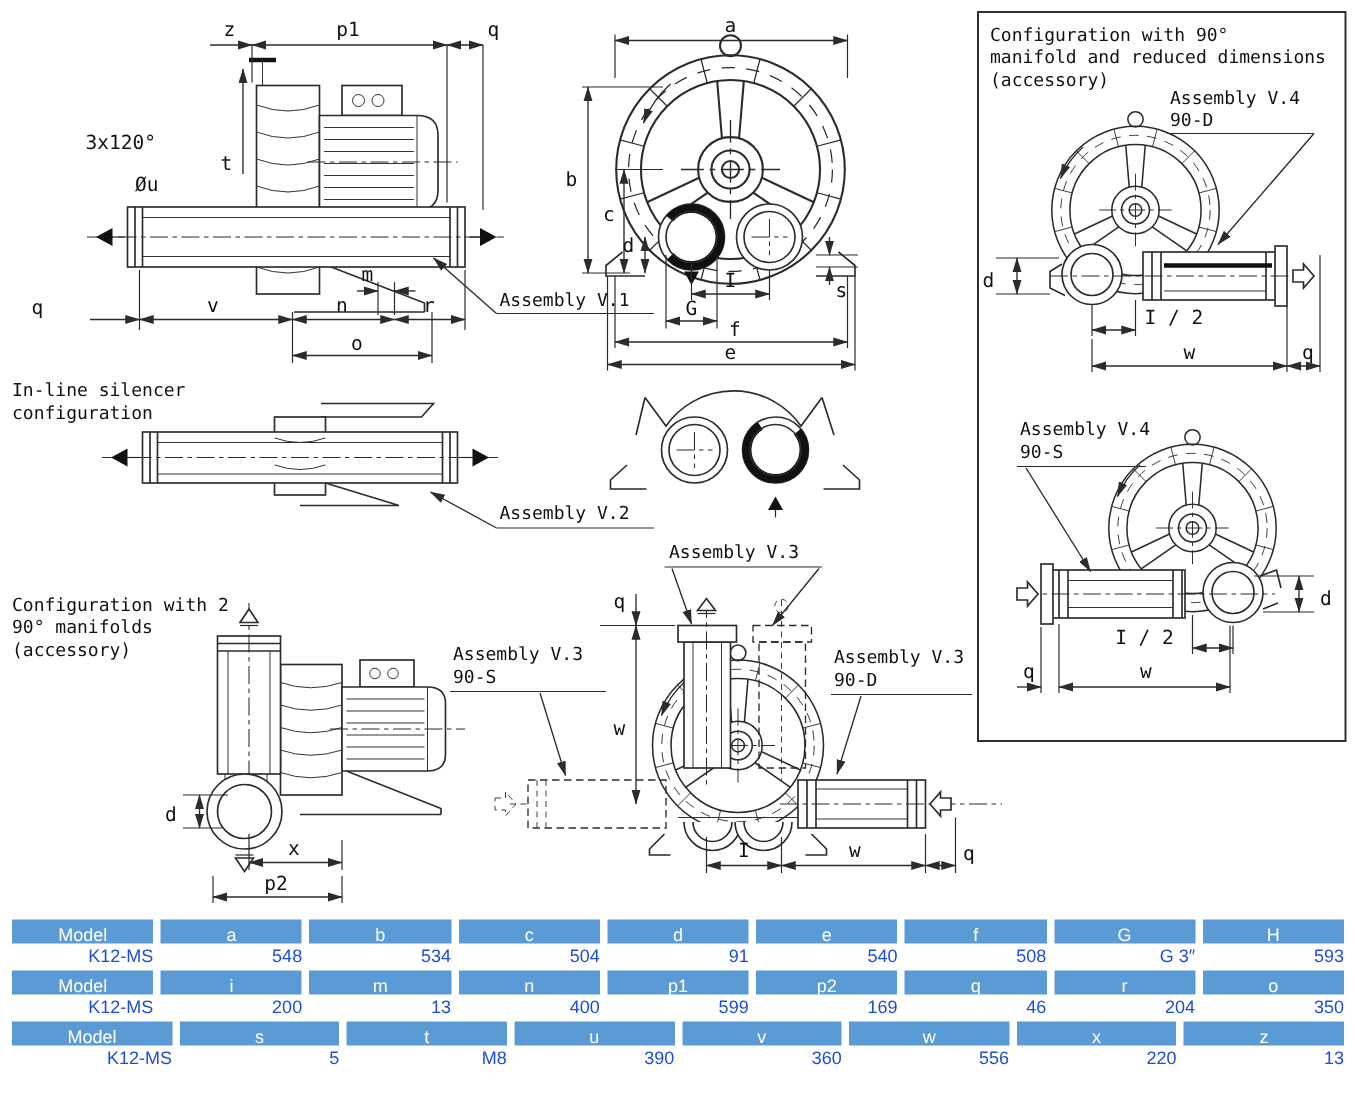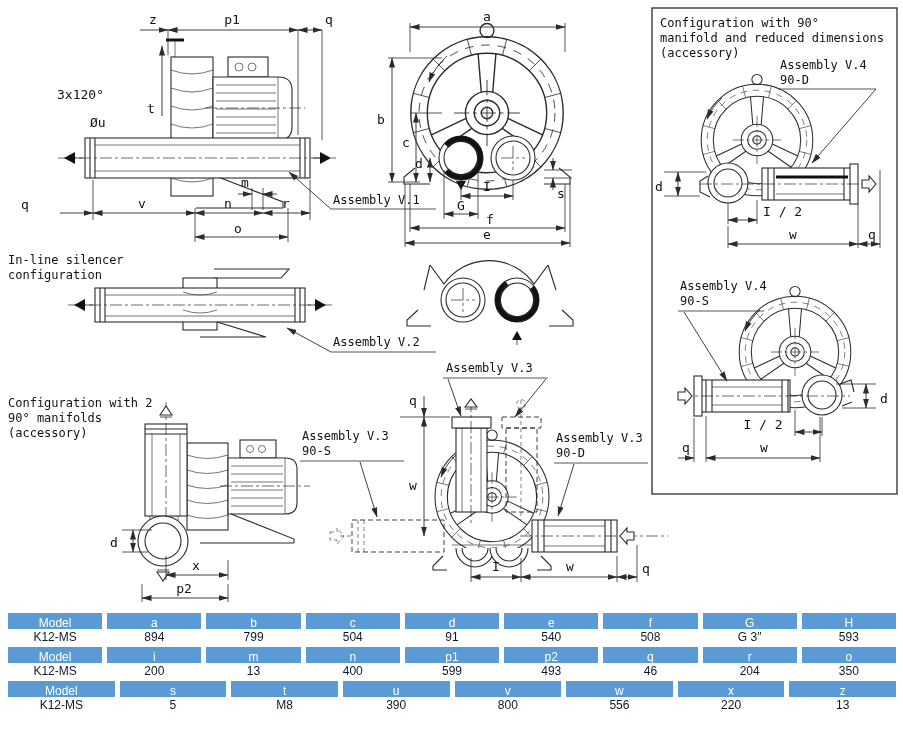--- a/index.html
+++ b/index.html
@@ -17,21 +17,21 @@
   .cl{fill:none;stroke:#2b2b2b;stroke-width:.7;stroke-dasharray:12 3 3 3}
   .ph{fill:none;stroke:#2b2b2b;stroke-width:.9;stroke-dasharray:5 3}
   .pht{fill:none;stroke:#2b2b2b;stroke-width:.6;stroke-dasharray:4 3}
   .blk{fill:#111;stroke:none}
   .thick{fill:none;stroke:#111;stroke-width:3}
   #tablewrap{position:absolute;left:8px;top:612px;width:888px}
   .tg{display:grid;column-gap:5px;margin-top:1px}
   .c9{grid-template-columns:repeat(9,1fr)}
   .c8{grid-template-columns:repeat(8,1fr)}
   .th{background:#5b9bd5;color:#fff;font-weight:normal;font-size:12px;text-align:center;height:16px;line-height:20px}
-  .td{font-size:12px;color:#0f172a;text-align:center;height:17px;line-height:17px}
+  .td{font-size:12px;color:#1d4ed8;text-align:right;height:17px;line-height:17px}
 </style>
 </head>
 <body>
 
 <div id="canvas">
 
 <svg width="903" height="612" viewBox="0 0 903 612">
   <defs>
     <marker id="ae" markerWidth="11" markerHeight="8" refX="9.5" refY="4" orient="auto-start-reverse" markerUnits="userSpaceOnUse">
       <path d="M0,1 L10,4 L0,7 Z" fill="#2b2b2b"></path>
@@ -383,22 +383,22 @@
     <div class="th">Model</div>
     <div class="th">a</div>
     <div class="th">b</div>
     <div class="th">c</div>
     <div class="th">d</div>
     <div class="th">e</div>
     <div class="th">f</div>
     <div class="th">G</div>
     <div class="th">H</div>
     <div class="td">K12-MS</div>
-    <div class="td">894</div>
-    <div class="td">799</div>
+    <div class="td">548</div>
+    <div class="td">534</div>
     <div class="td">504</div>
     <div class="td">91</div>
     <div class="td">540</div>
     <div class="td">508</div>
     <div class="td">G 3″</div>
     <div class="td">593</div>
   </div>
   <div class="tg c9">
     <div class="th">Model</div>
     <div class="th">i</div>
@@ -407,38 +407,38 @@
     <div class="th">p1</div>
     <div class="th">p2</div>
     <div class="th">q</div>
     <div class="th">r</div>
     <div class="th">o</div>
     <div class="td">K12-MS</div>
     <div class="td">200</div>
     <div class="td">13</div>
     <div class="td">400</div>
     <div class="td">599</div>
-    <div class="td">493</div>
+    <div class="td">169</div>
     <div class="td">46</div>
     <div class="td">204</div>
     <div class="td">350</div>
   </div>
   <div class="tg c8">
     <div class="th">Model</div>
     <div class="th">s</div>
     <div class="th">t</div>
     <div class="th">u</div>
     <div class="th">v</div>
     <div class="th">w</div>
     <div class="th">x</div>
     <div class="th">z</div>
     <div class="td">K12-MS</div>
     <div class="td">5</div>
     <div class="td">M8</div>
     <div class="td">390</div>
-    <div class="td">800</div>
+    <div class="td">360</div>
     <div class="td">556</div>
     <div class="td">220</div>
     <div class="td">13</div>
   </div>
 </div>
 
 </div>
 
 </body></html>

